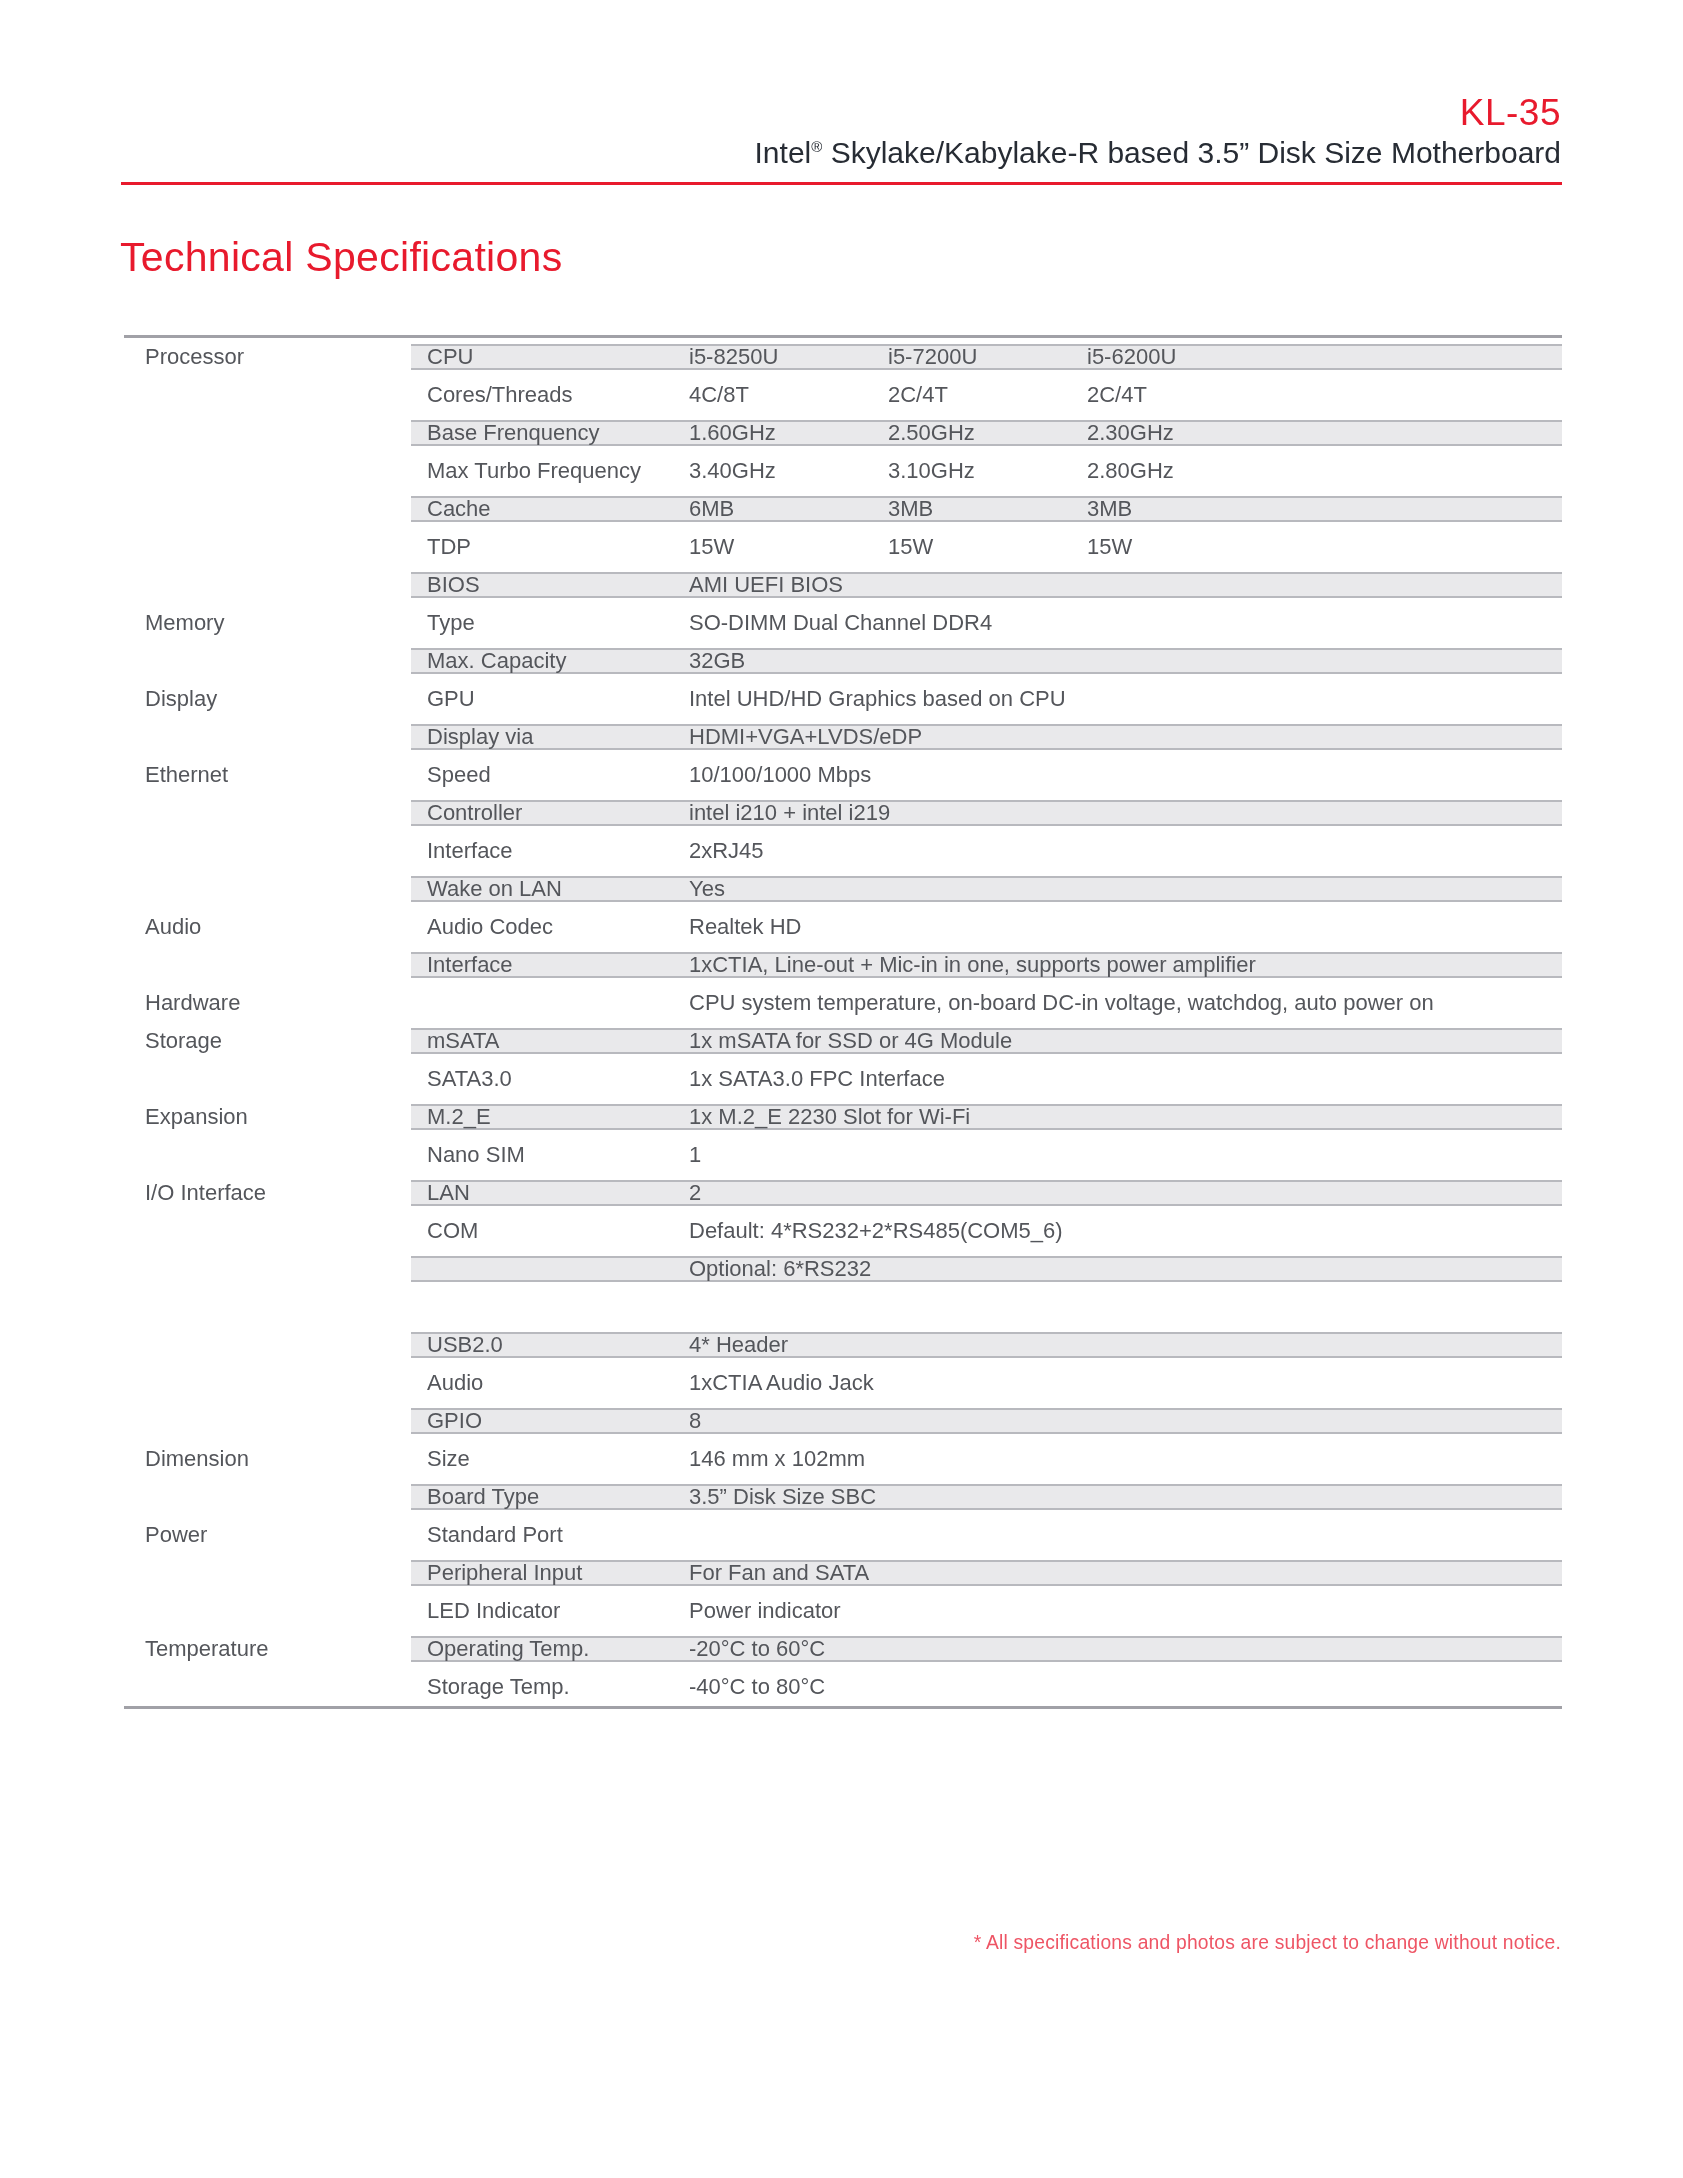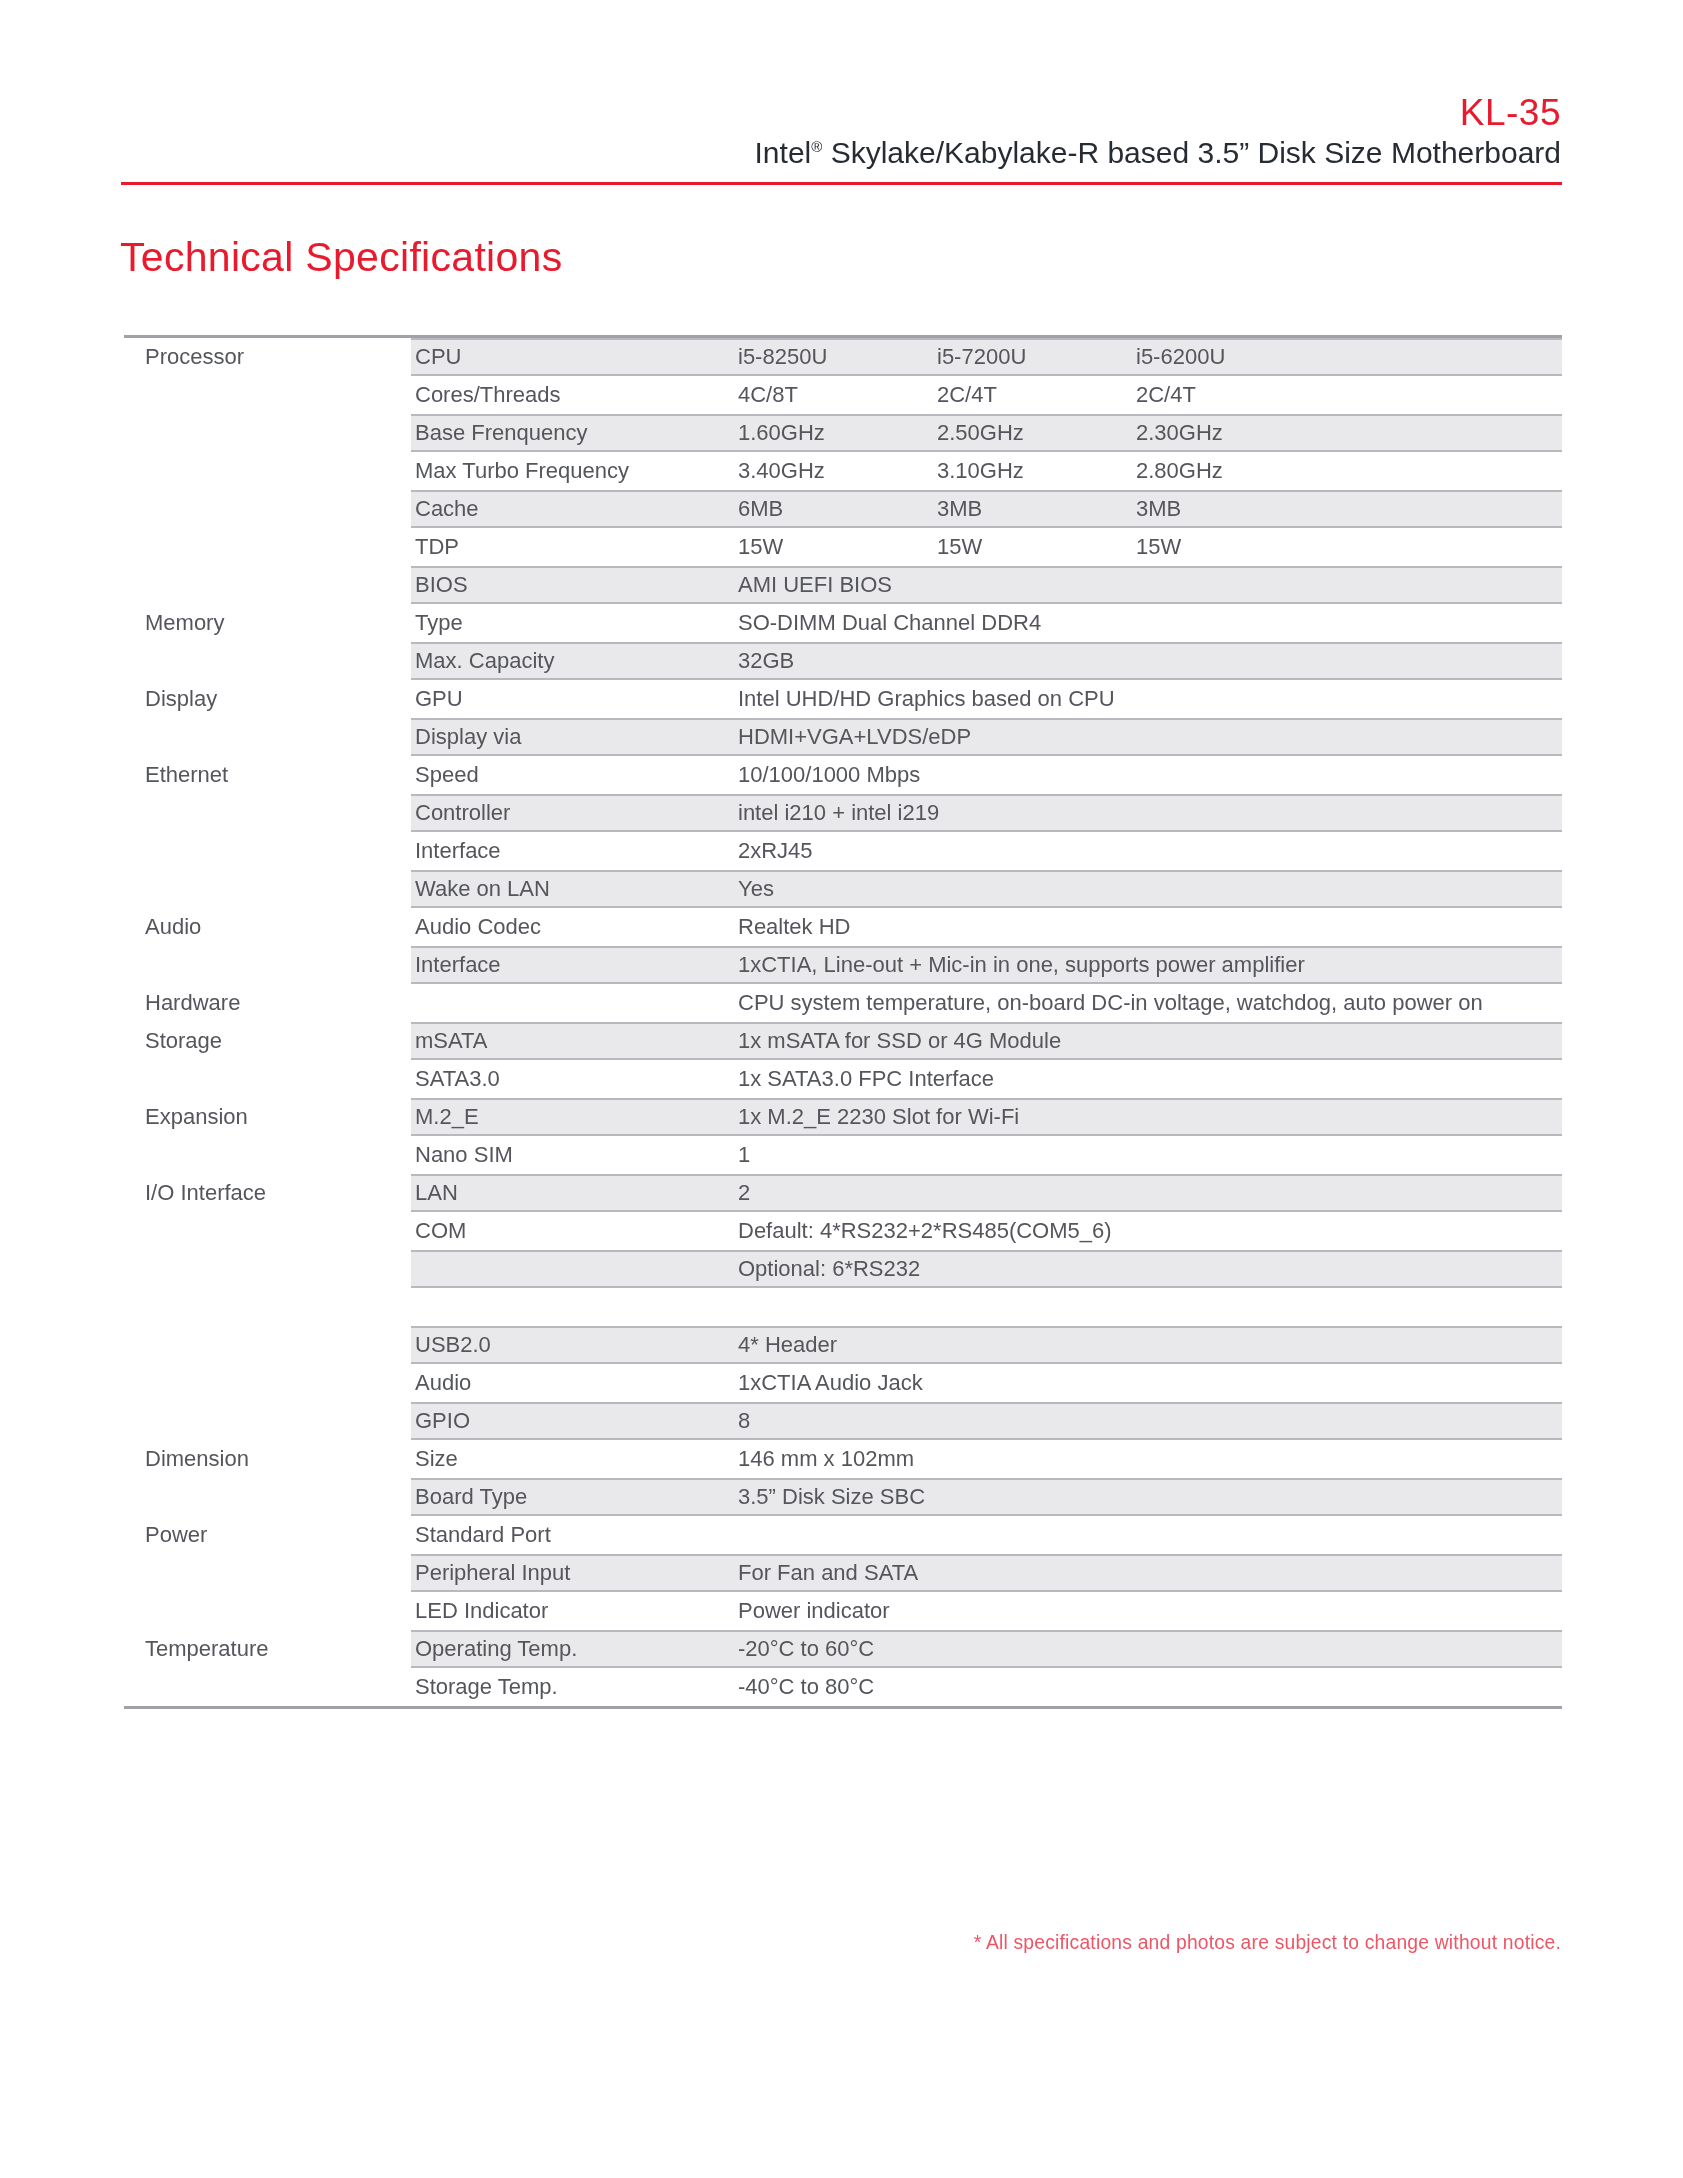--- a/index.html
+++ b/index.html
@@ -32,38 +32,38 @@
     position:absolute;top:234px;left:120px;margin:0;
     font-size:41px;font-weight:400;letter-spacing:0.3px;
     color:var(--accent);
     text-align:right;
   }
   .spec-table{
     position:absolute;left:124px;top:335px;width:1438px;
     border-top:3px solid #a1a1a7;
     border-bottom:3px solid #a1a1a7;
   }
-  .row{display:flex;height:38px;}
+  .row{display:flex;height:38px;align-items:center;}
   .cat{
     width:287px;box-sizing:border-box;padding-left:21px;
     display:flex;align-items:center;
     font-size:22px;color:#54565b;
     background:#ffffff;
     white-space:nowrap;
   }
   .band{
     flex:1;display:flex;align-items:center;
     font-size:22px;color:#54565b;
     white-space:nowrap;
   }
   .band.shade{
     background:var(--stripe);
     box-shadow:inset 0 2px 0 #b8b9be, inset 0 -2px 0 #b8b9be;
   }
-  .param{width:327px;box-sizing:border-box;padding-left:4px;flex:0 0 auto;}
+  .param{width:278px;box-sizing:border-box;padding-left:16px;flex:0 0 auto;}
   .val{width:199px;box-sizing:border-box;flex:0 0 auto;}
   .val.wide{width:auto;flex:1 1 auto;}
   .footnote{
     position:absolute;top:1932px;right:122px;
     font-size:19.3px;color:var(--noteColor);
     letter-spacing:0.2px;
   }
 </style>
 </head>
 <body>

